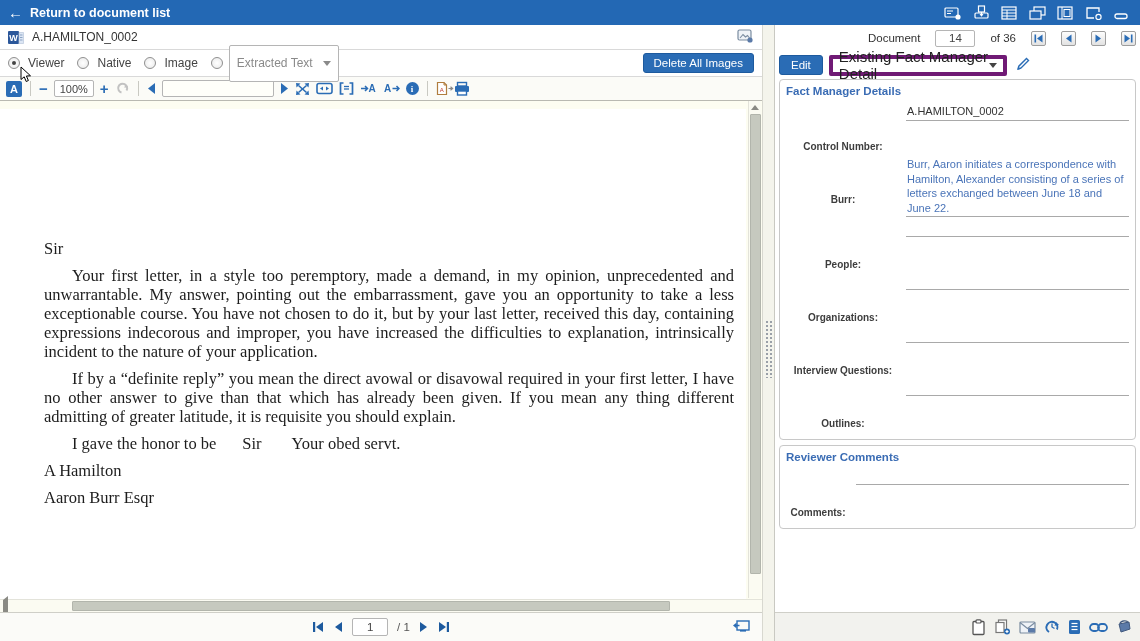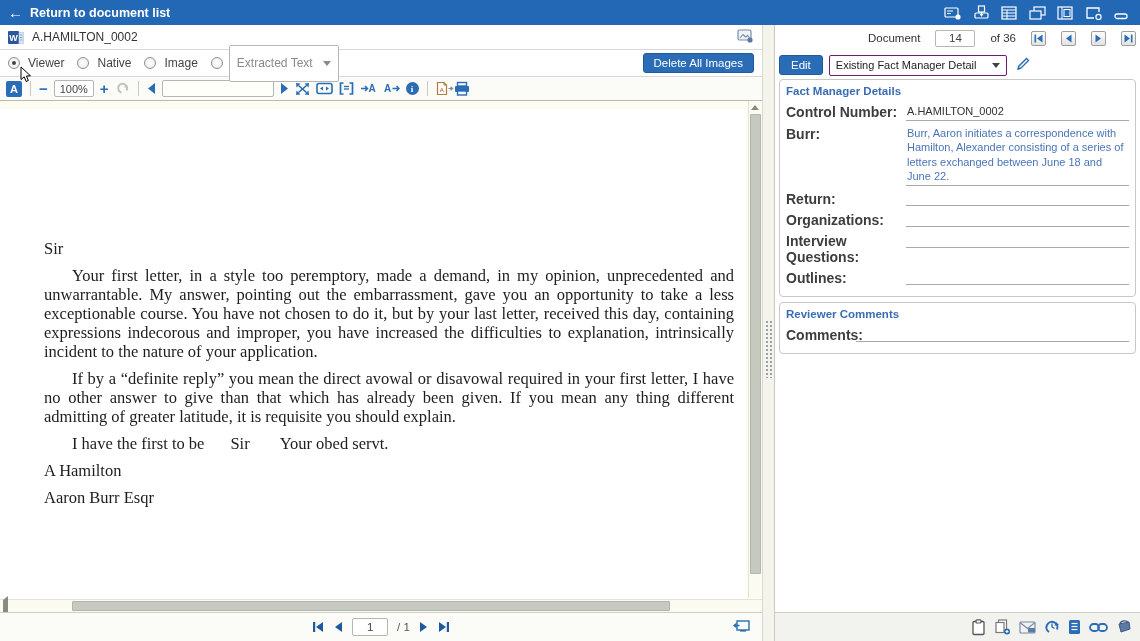--- a/index.html
+++ b/index.html
@@ -104,31 +104,31 @@
     gap:15px; padding-right:4px; }
   .doc-nav-label { color:#333; font-size:11.5px; }
   .doc-num-input { width:40px; height:17px; border:1px solid #b5b5b5; border-radius:2px;
     text-align:center; font-size:11.5px; color:#444; }
   .nav-btn { width:15px; height:15px; border:1px solid #9d9d9d; border-radius:2px;
     background:linear-gradient(#fdfdfd,#e2e2e2); display:flex; align-items:center;
     justify-content:center; cursor:pointer; }
   .layout-row { height:28px; display:flex; align-items:center; gap:6px; padding:0 4px; }
   .edit-btn { background:#2a6cb5; border:1px solid #1d5a9e; color:#fff; font-size:11.5px;
     border-radius:3px; height:20px; padding:0 11px; cursor:pointer; }
-  .layout-select { display:flex; align-items:center; border:1px solid #701a75; border-radius:2px;
-    background:#fff; height:21px; padding:0 6px; width:178px; color:#222; font-size:11px; cursor:pointer; }
+  .layout-select { display:flex; align-items:center; border:4px solid #701a75; border-radius:2px;
+    background:#fff; height:21px; padding:0 6px; width:178px; color:#222; font-size:15px; cursor:pointer; }
   .layout-select .caret-down { margin-left:auto; border-top-color:#444; }
   .pencil-icon { cursor:pointer; margin-left:2px; }
 
   .panel-box { margin:0 4px 5px 4px; border:1px solid #c8c8c8; border-radius:4px;
     background:#fff; padding:5px 6px 8px 6px; }
   .panel-box-title { color:#3a6cb4; font-weight:bold; font-size:11.5px; margin-bottom:4px; }
   .field-row { display:flex; align-items:flex-start; margin-bottom:2px; }
-  .field-label { width:120px; text-align:left; font-weight:bold; color:#3d3d3d;
-    font-size:14px; padding:3px 6px 0 0; flex:none; }
+  .field-label { width:120px; text-align:center; font-weight:bold; color:#3d3d3d;
+    font-size:10px; padding:3px 6px 0 0; flex:none;margin-top:37px; }
   .field-value { flex:1; border-bottom:1px solid #a9a9a9; min-height:18px;
     font-size:11px; color:#333; padding:3px 1px 1px 1px; line-height:14.5px; }
   .field-value.link { color:#4a74b8; }
   .comments-row .field-label { width:70px; }
   .panel-spacer { height:250px; }
   .bottom-edit-row { padding:4px 0 6px 4px; }
   .panel-footer { position:absolute; left:0; bottom:0; width:365px; height:29px;
     background:#f2f2ee; border-top:1px solid #cfcfc8; display:flex; align-items:center;
     justify-content:flex-end; gap:8px; padding-right:8px; }
   .pf-icon { cursor:pointer; display:flex; align-items:center; }
@@ -310,21 +310,21 @@
           </svg>
       </span>
     </div>
 
     <div class="viewer-area">
       <div class="page">
         <div class="doc-text">
           <p>Sir</p>
           <p class="indent">Your first letter, in a style too peremptory, made a demand, in my opinion, unprecedented and unwarrantable. My answer, pointing out the embarrassment, gave you an opportunity to take a less exceptionable course. You have not chosen to do it, but by your last letter, received this day, containing expressions indecorous and improper, you have increased the difficulties to explanation, intrinsically incident to the nature of your application.</p>
           <p class="indent">If by a “definite reply” you mean the direct avowal or disavowal required in your first letter, I have no other answer to give than that which has already been given. If you mean any thing different admitting of greater latitude, it is requisite you should explain.</p>
-          <p class="indent"><span>I have the first to be</span><span class="closing-sp2">Sir</span><span class="closing-sp3">Your obed servt.</span></p>
+          <p class="indent"><span>I gave the honor to be</span><span class="closing-sp2">Sir</span><span class="closing-sp3">Your obed servt.</span></p>
           <p class="sig-line">A Hamilton</p>
           <p>Aaron Burr Esqr</p>
         </div>
       </div>
       <div class="vscroll">
         <div class="arrow-box">
             <span class="scroll-arrow up"></span>
           </div>
         <div class="vthumb"></div>
       </div>
@@ -421,21 +421,21 @@
       <div class="panel-box-title">Fact Manager Details</div>
       <div class="field-row">
         <span class="field-label">Control Number:</span>
         <span class="field-value">A.HAMILTON_0002</span>
       </div>
       <div class="field-row">
         <span class="field-label">Burr:</span>
         <span class="field-value link">Burr, Aaron initiates a correspondence with Hamilton, Alexander consisting of a series of letters exchanged between June 18 and June 22.</span>
       </div>
       <div class="field-row">
-        <span class="field-label">Return:</span>
+        <span class="field-label">People:</span>
         <span class="field-value"></span>
       </div>
       <div class="field-row">
         <span class="field-label">Organizations:</span>
         <span class="field-value"></span>
       </div>
       <div class="field-row">
         <span class="field-label">Interview Questions:</span>
         <span class="field-value"></span>
       </div>

